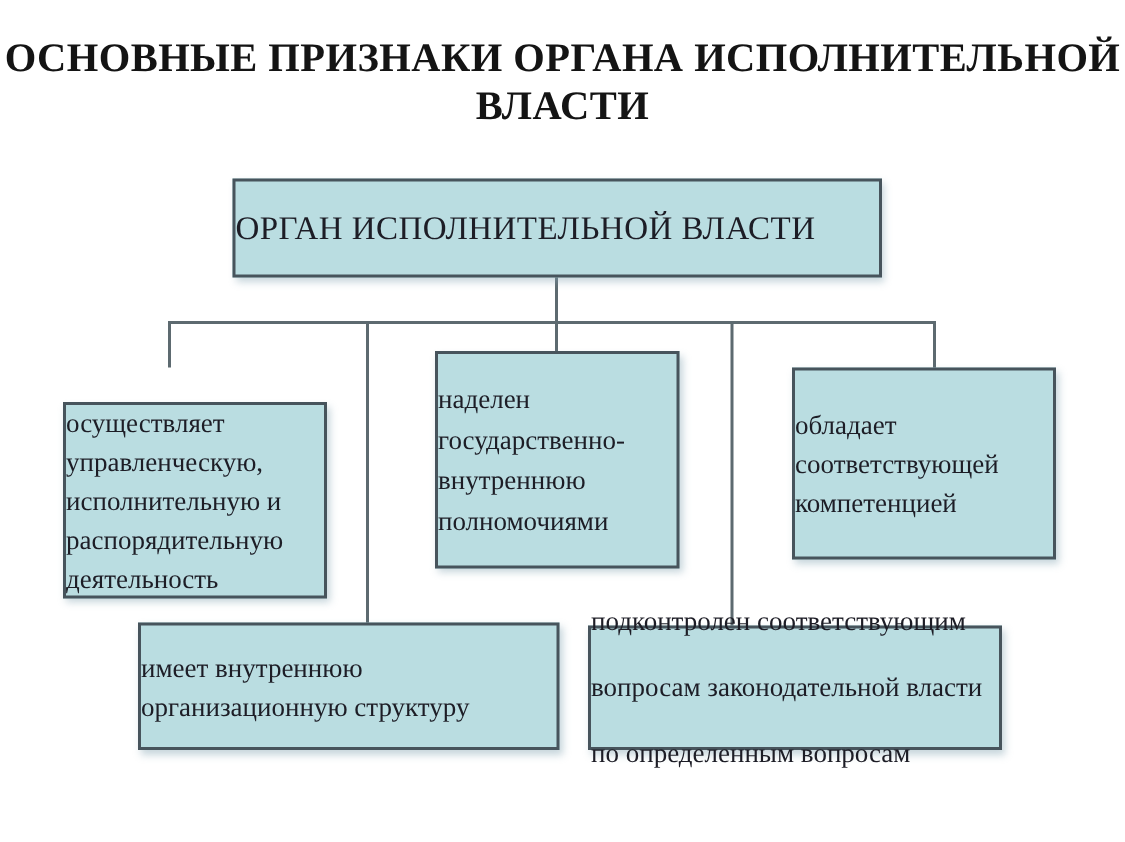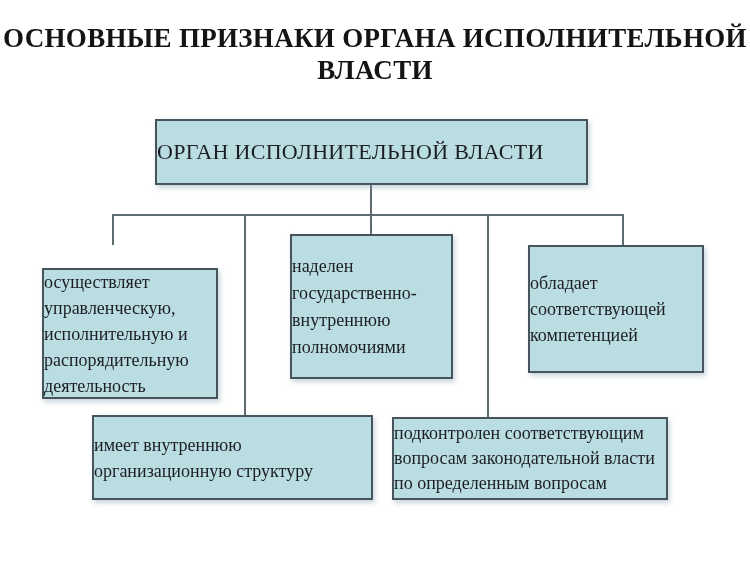--- a/index.html
+++ b/index.html
@@ -41,21 +41,21 @@
   .box .line { white-space: nowrap; }
   .root-box {
     left: 155px; top: 119px; width: 433px; height: 66px;
     font-size: 22px;
     letter-spacing: 0.3px;
   }
   .b1 { left: 42px;  top: 244px; width: 176px; height: 131px; font-size: 18px; line-height: 26px; margin-top: 24px; }
   .b2 { left: 290px; top: 234px; width: 163px; height: 145px; font-size: 18px; line-height: 27px; }
   .b3 { left: 528px; top: 245px; width: 176px; height: 128px; font-size: 18px; line-height: 26px; }
   .b4 { left: 92px; top: 415px; width: 281px; height: 85px;  font-size: 18px; line-height: 26px; }
-  .b5 { left: 392px; top: 417px; width: 276px; height: 83px;  font-size: 18px; line-height: 25px; }
+  .b5 { left: 392px; top: 417px; width: 276px; height: 83px;  font-size: 18px; line-height: 25px; gap: 19px; }
   .ln { position: absolute; background: #5d6a70; }
   .ln-stem  { left: 370px; top: 184px; width: 2px;   height: 31px;  }
   .ln-hbar  { left: 112px; top: 214px; width: 512px; height: 2px;   }
   .ln-d1    { left: 112px; top: 215px; width: 2px;   height: 30px;  }
   .ln-d2    { left: 244px; top: 215px; width: 2px;   height: 201px; }
   .ln-d3    { left: 370px; top: 215px; width: 2px;   height: 30px;  }
   .ln-d4    { left: 487px; top: 215px; width: 2px;   height: 203px; }
   .ln-d5    { left: 622px; top: 215px; width: 2px;   height: 31px;  }
 </style>
 </head>

